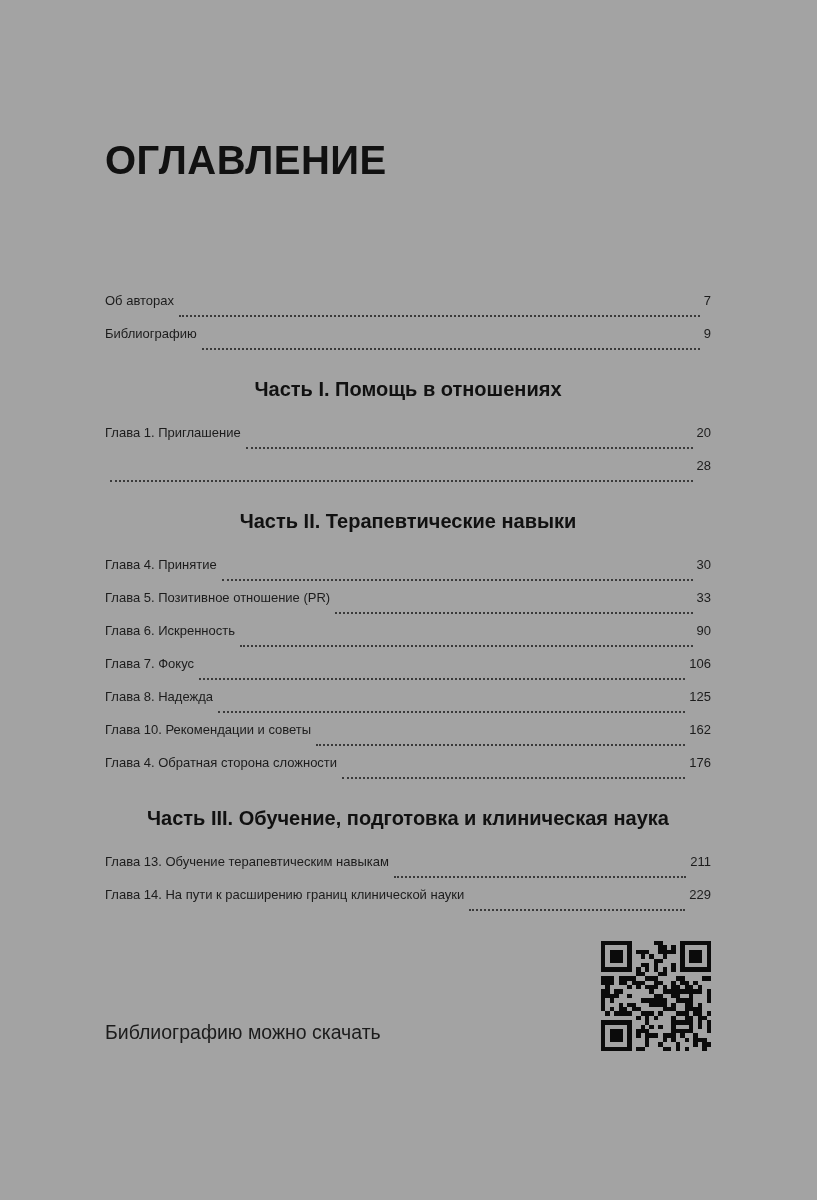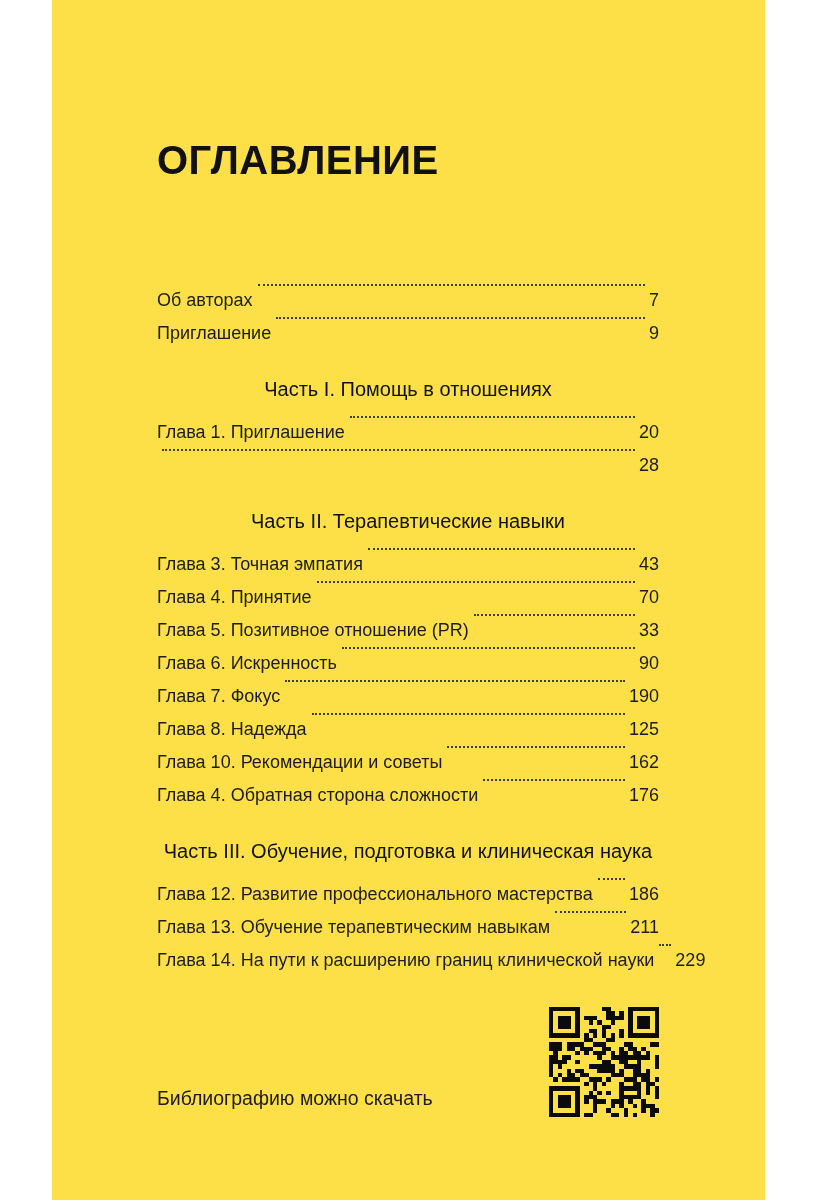--- a/index.html
+++ b/index.html
@@ -1,54 +1,54 @@
 <!DOCTYPE html>
 <html><head>
 <meta charset="utf-8">
 <style>
   * { margin: 0; padding: 0; box-sizing: border-box; }
   html, body { background: #ffffff; }
   .page {
-    width: 713px;
+    width: 817px;
     height: 1200px;
     margin: 0 auto;
-    background: #fde047;
+    background: #a3a3a3;
     color: #1c1c1c;
     font-family: "Liberation Sans", sans-serif;
     padding: 0 106px 8px 105px;
     overflow: hidden;
     position: relative;
   }
   .title {
     padding-top: 138px;
     font-size: 40px;
     line-height: 1.1;
     font-weight: 700;
     letter-spacing: 0.5px;
     color: #111;
   }
   .toc-front { margin-top: 102px; }
   .toc-row {
     display: flex;
-    align-items: flex-start;
-    font-size: 18px;
+    align-items: flex-end;
+    font-size: 13px;
     line-height: 33px;
     color: #1c1c1c;
   }
   .toc-label { white-space: nowrap; }
   .leader {
     flex: 1 1 auto;
     min-width: 12px;
     border-bottom: 2px dotted #3a3a3a;
     margin: 0 4px 0 5px;
   }
   .toc-page { white-space: nowrap; }
   .section-heading {
     text-align: center;
-    font-weight: 400;
+    font-weight: 700;
     font-size: 20px;
     line-height: 24px;
     margin: 27px 0 15px 0;
     color: #111;
   }
   .footer {
     margin-top: 34px;
     display: flex;
     justify-content: space-between;
     align-items: flex-start;
@@ -74,21 +74,21 @@
 
   <h1 class="title">ОГЛАВЛЕНИЕ</h1>
 
   <div class="toc-front">
     <div class="toc-row">
       <span class="toc-label">Об авторах</span>
       <span class="leader"></span>
       <span class="toc-page">7</span>
     </div>
     <div class="toc-row">
-      <span class="toc-label">Приглашение</span>
+      <span class="toc-label">Библиографию</span>
       <span class="leader"></span>
       <span class="toc-page">9</span>
     </div>
   </div>
 
   <div>
     <h2 class="section-heading">Часть I. Помощь в отношениях</h2>
     <div class="toc-row">
       <span class="toc-label">Глава 1. Приглашение</span>
       <span class="leader"></span>
@@ -96,68 +96,58 @@
     </div>
     <div class="toc-row">
       <span class="leader"></span>
       <span class="toc-page">28</span>
     </div>
   </div>
 
   <div>
     <h2 class="section-heading">Часть II. Терапевтические навыки</h2>
     <div class="toc-row">
-      <span class="toc-label">Глава 3. Точная эмпатия</span>
-      <span class="leader"></span>
-      <span class="toc-page">43</span>
-    </div>
-    <div class="toc-row">
       <span class="toc-label">Глава 4. Принятие</span>
       <span class="leader"></span>
-      <span class="toc-page">70</span>
+      <span class="toc-page">30</span>
     </div>
     <div class="toc-row">
       <span class="toc-label">Глава 5. Позитивное отношение (PR)</span>
       <span class="leader"></span>
       <span class="toc-page">33</span>
     </div>
     <div class="toc-row">
       <span class="toc-label">Глава 6. Искренность</span>
       <span class="leader"></span>
       <span class="toc-page">90</span>
     </div>
     <div class="toc-row">
       <span class="toc-label">Глава 7. Фокус</span>
       <span class="leader"></span>
-      <span class="toc-page">190</span>
+      <span class="toc-page">106</span>
     </div>
     <div class="toc-row">
       <span class="toc-label">Глава 8. Надежда</span>
       <span class="leader"></span>
       <span class="toc-page">125</span>
     </div>
     <div class="toc-row">
       <span class="toc-label">Глава 10. Рекомендации и советы</span>
       <span class="leader"></span>
       <span class="toc-page">162</span>
     </div>
     <div class="toc-row">
       <span class="toc-label">Глава 4. Обратная сторона сложности</span>
       <span class="leader"></span>
       <span class="toc-page">176</span>
     </div>
   </div>
 
   <div>
     <h2 class="section-heading">Часть III. Обучение, подготовка и клиническая наука</h2>
-    <div class="toc-row">
-      <span class="toc-label">Глава 12. Развитие профессионального мастерства</span>
-      <span class="leader"></span>
-      <span class="toc-page">186</span>
-    </div>
     <div class="toc-row">
       <span class="toc-label">Глава 13. Обучение терапевтическим навыкам</span>
       <span class="leader"></span>
       <span class="toc-page">211</span>
     </div>
     <div class="toc-row">
       <span class="toc-label">Глава 14. На пути к расширению границ клинической науки</span>
       <span class="leader"></span>
       <span class="toc-page">229</span>
     </div>

